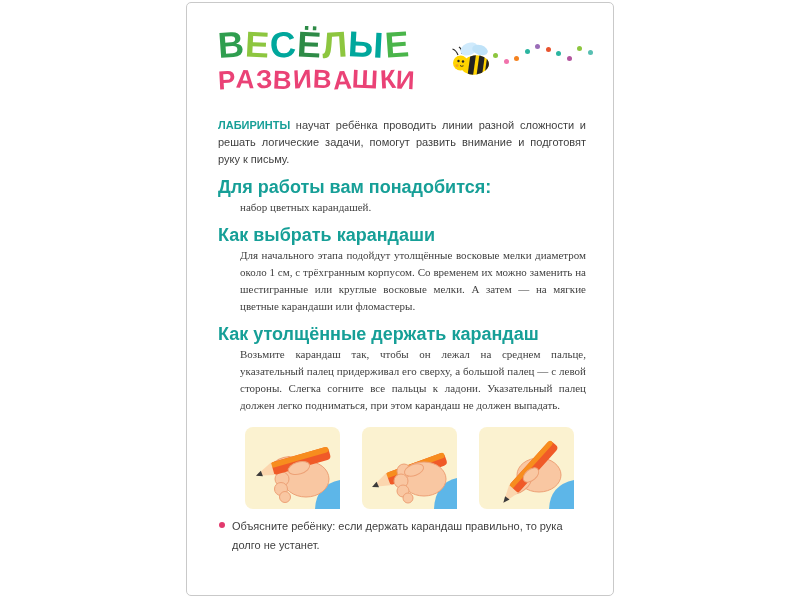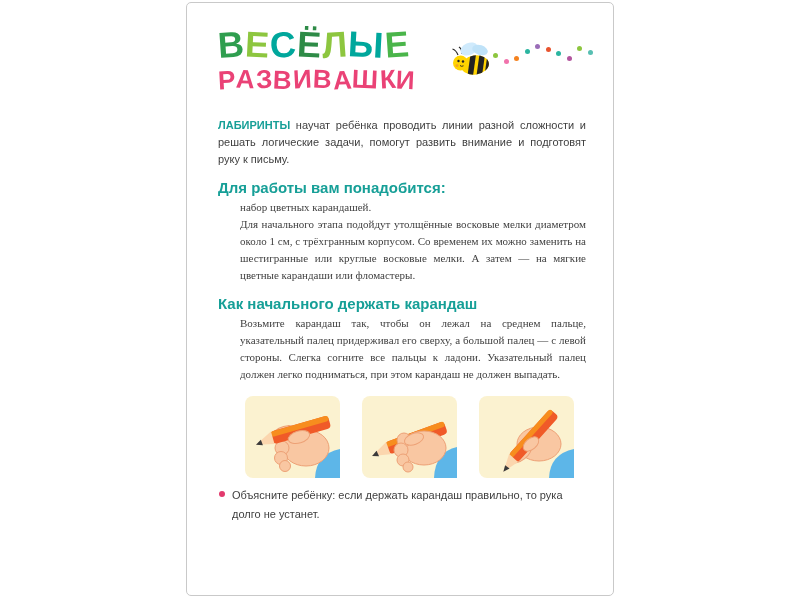--- a/index.html
+++ b/index.html
@@ -21,21 +21,21 @@
   
   .bee-wrap { position: absolute; left: 262px; top: 34px; width: 106px; height: 44px; }
   .bee { position: absolute; left: 0; top: 2px; }
   .trail { position: absolute; left: 44px; top: 0; width: 100px; height: 30px; }
   .trail .dot { position: absolute; width: 5px; height: 5px; border-radius: 50%; }
 
   
   .bodytext { color: #3f3f3f; font-size: 11px; line-height: 17px; text-align: justify; }
   .intro { margin-top: 10px; }
   .intro .lead { color: #169f97; font-weight: bold; }
-  h3.sec { color: #169f97; font-size: 15px; font-weight: bold; margin: 11px 0 3px 0;
+  h3.sec { color: #169f97; font-size: 18px; font-weight: bold; margin: 11px 0 3px 0;
     line-height: 17px; }
   .indented { padding-left: 22px; font-family: Liberation Serif, serif; }
 
   
   .grips { display: flex; gap: 22px; padding-left: 27px; margin: 13px 0 7px 0; }
   .grip { width: 95px; height: 82px; }
 
   
   .tips-list { margin-top: 5px; }
   .tip-item { position: relative; padding-left: 14px; margin-bottom: 10px; }
@@ -90,23 +90,24 @@
       <div class="title-block">
         <div class="title-line1"><span class="tl" style="color: rgb(47, 158, 79); transform: rotate(-4deg);">В</span><span class="tl" style="color: rgb(141, 198, 63); transform: rotate(3deg);">Е</span><span class="tl" style="color: rgb(0, 167, 156); transform: rotate(-4deg);">С</span><span class="tl" style="color: rgb(46, 139, 71); transform: rotate(3deg);">Ё</span><span class="tl" style="color: rgb(141, 198, 63); transform: rotate(-4deg);">Л</span><span class="tl" style="color: rgb(0, 167, 156); transform: rotate(3deg);">Ы</span><span class="tl" style="color: rgb(74, 181, 74); transform: rotate(-4deg);">Е</span></div>
         <div class="title-line2"><span class="tl" style="color: rgb(234, 66, 118); transform: rotate(-3deg) translateY(1px);">Р</span><span class="tl" style="color: rgb(234, 66, 118); transform: rotate(2.5deg) translateY(0px);">А</span><span class="tl" style="color: rgb(234, 66, 118); transform: rotate(-3deg) translateY(0px);">З</span><span class="tl" style="color: rgb(234, 66, 118); transform: rotate(2.5deg) translateY(1px);">В</span><span class="tl" style="color: rgb(234, 66, 118); transform: rotate(-3deg) translateY(0px);">И</span><span class="tl" style="color: rgb(234, 66, 118); transform: rotate(2.5deg) translateY(0px);">В</span><span class="tl" style="color: rgb(234, 66, 118); transform: rotate(-3deg) translateY(1px);">А</span><span class="tl" style="color: rgb(234, 66, 118); transform: rotate(2.5deg) translateY(0px);">Ш</span><span class="tl" style="color: rgb(234, 66, 118); transform: rotate(-3deg) translateY(0px);">К</span><span class="tl" style="color: rgb(234, 66, 118); transform: rotate(2.5deg) translateY(1px);">И</span></div>
       </div>
 
       <p class="bodytext intro"><span class="lead">ЛАБИРИНТЫ</span> <span>научат ребёнка проводить линии разной сложности и решать логические задачи, помогут развить внимание и подготовят руку к письму.</span></p>
 
       <h3 class="sec">Для работы вам понадобится:</h3>
       <p class="bodytext indented">набор цветных карандашей.</p>
 
+      <h3 class="sec">Как выбрать карандаши</h3>
       <p class="bodytext indented">Для начального этапа подойдут утолщённые восковые мелки диаметром около 1 см, с трёхгранным корпусом. Со временем их можно заменить на шестигранные или круглые восковые мелки. А затем — на мягкие цветные карандаши или фломастеры.</p>
 
-      <h3 class="sec">Как начального держать карандаш</h3>
+      <h3 class="sec">Как утолщённые держать карандаш</h3>
       <p class="bodytext indented">Возьмите карандаш так, чтобы он лежал на среднем пальце, указательный палец придерживал его сверху, а большой палец — с левой стороны. Слегка согните все пальцы к ладони. Указательный палец должен легко подниматься, при этом карандаш не должен выпадать.</p>
 
       <div class="grips">
 
         <svg class="grip" viewBox="0 0 95 82">
           <rect width="95" height="82" rx="8" fill="#fbf2d0"></rect>
           <path d="M70 82 Q71 58 95 53 L95 82 Z" fill="#5db6e8"></path>
           <g fill="#f9c7a2" stroke="#eda176" stroke-width="1">
             <ellipse cx="61" cy="52" rx="23" ry="18"></ellipse>
             <ellipse cx="37" cy="38" rx="13" ry="6.5" transform="rotate(-28 37 38)"></ellipse>

